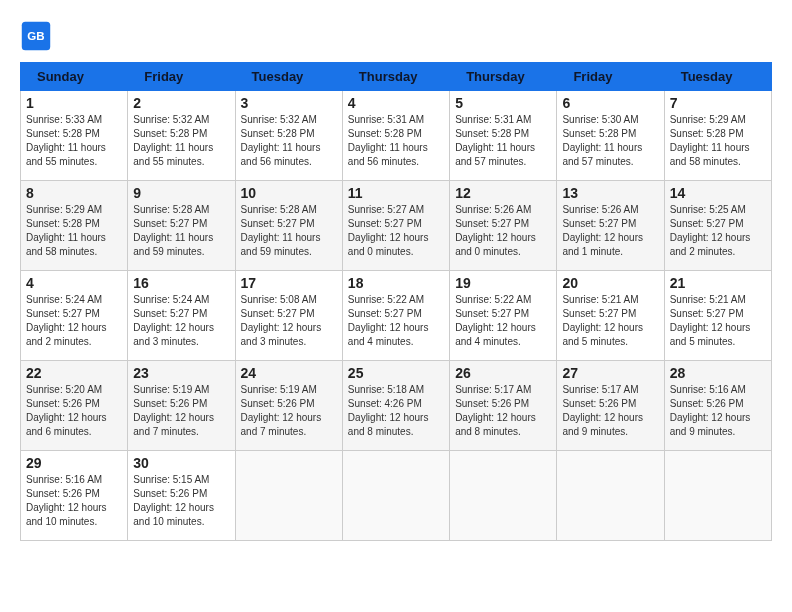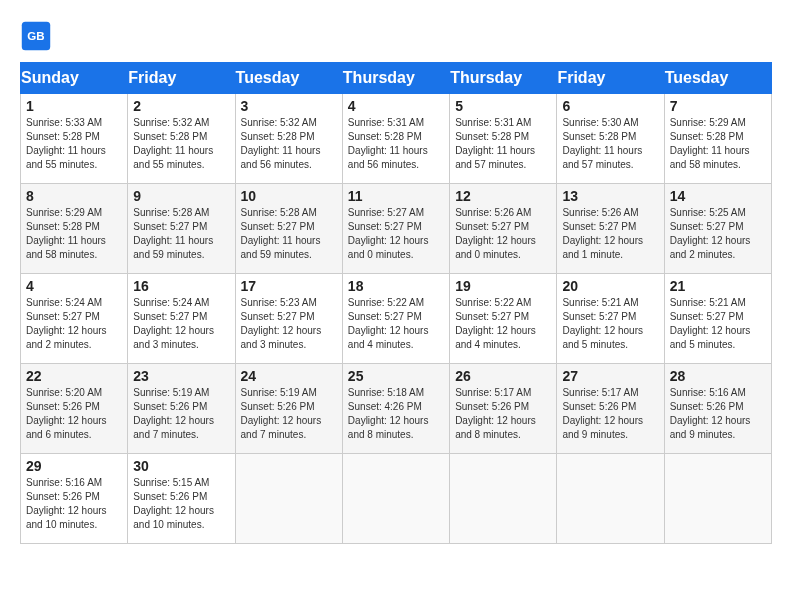--- a/index.html
+++ b/index.html
@@ -46,24 +46,24 @@
       font-size: 16px;
       color: #444;
     }
     table {
       width: 100%;
       border-collapse: collapse;
       font-size: 11px;
     }
     thead tr th {
       background-color: #1a73e8;
-      color: #ffffff;
-      padding: 6px 0;
+      color: #0f172a;
+      padding: 6px 16px;
       text-align: left;
-      font-size: 16px;
+      font-size: 13px;
       font-weight: bold;
       border: 1px solid #1a73e8;
     }
     tbody tr td {
       border: 1px solid #ccc;
       vertical-align: top;
       padding: 4px 5px;
       width: 107px;
       min-height: 80px;
       height: 90px;
@@ -236,21 +236,21 @@
         </td>
         <td>
           <span class="day-num">16</span>
           <div class="day-info">Sunrise: 5:24 AM
 Sunset: 5:27 PM
 Daylight: 12 hours
 and 3 minutes.</div>
         </td>
         <td>
           <span class="day-num">17</span>
-          <div class="day-info">Sunrise: 5:23 AM
+          <div class="day-info">Sunrise: 5:08 AM
 Sunset: 5:27 PM
 Daylight: 12 hours
 and 3 minutes.</div>
         </td>
         <td>
           <span class="day-num">18</span>
           <div class="day-info">Sunrise: 5:22 AM
 Sunset: 5:27 PM
 Daylight: 12 hours
 and 4 minutes.</div>

